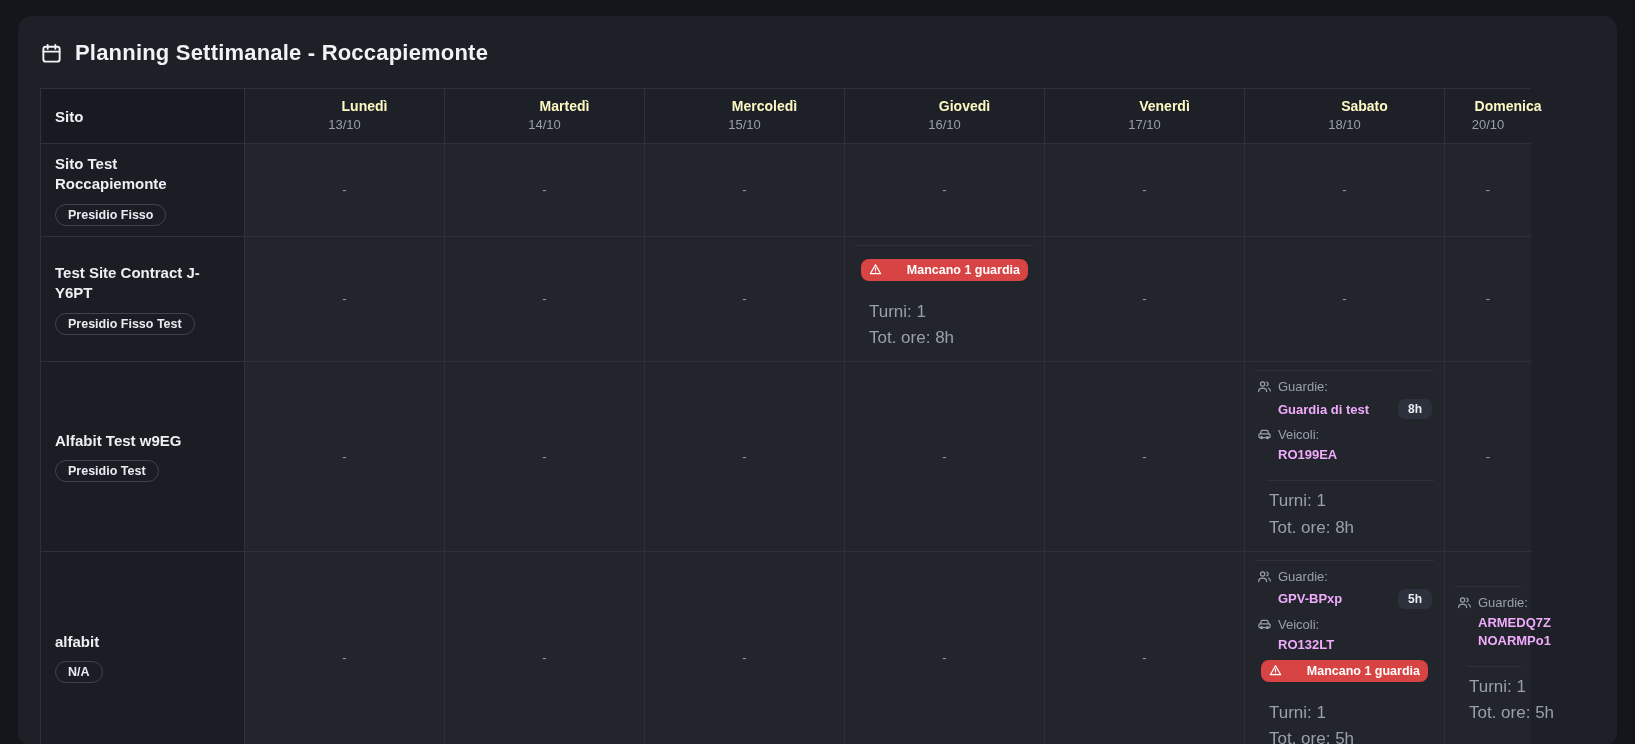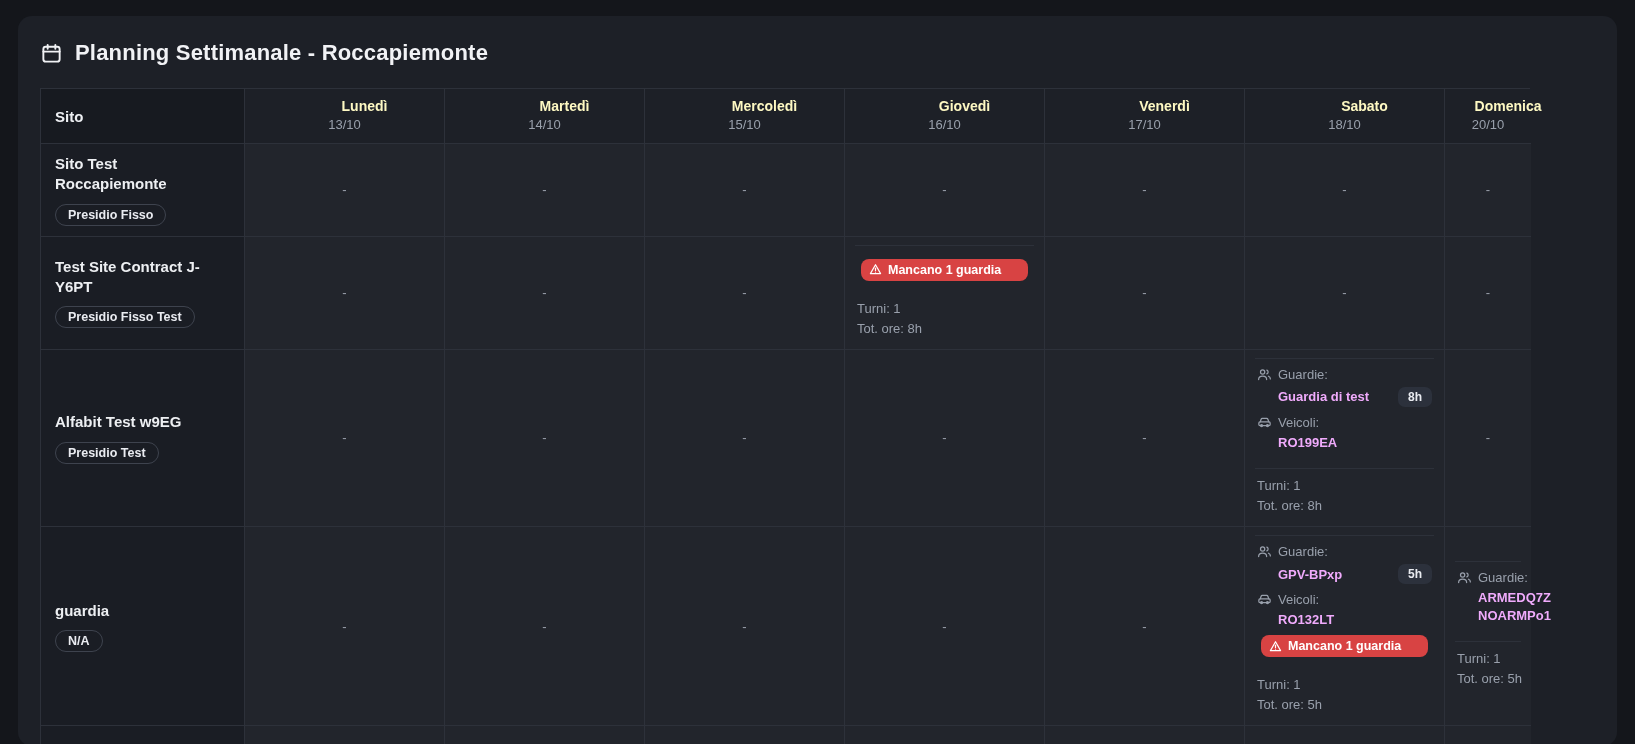--- a/index.html
+++ b/index.html
@@ -43,23 +43,23 @@
   .day-td.empty{align-items:center;}
   .dash{color:#9aa1ac;font-size:13px;}
 
   .shift{border-top:1px solid var(--line);padding:8px 2px 6px 2px;}
   .grp{margin-bottom:8px;}
   .grp-label{display:flex;align-items:center;gap:6px;color:var(--text-muted);font-size:13px;margin-bottom:5px;white-space:nowrap;}
   .grp-label .icon{display:inline-flex;width:15px;height:15px;color:var(--text-muted);flex:none;}
   .g-row{display:flex;align-items:center;justify-content:space-between;margin:3px 0 3px 21px;}
   .g-name{font-size:13px;font-weight:600;color:#f0abfc;white-space:nowrap;}
   .chip{background:var(--chip-bg);border-radius:7px;padding:3px 10px;font-size:12px;font-weight:700;color:#e9ebf0;margin-left:6px;}
-  .alert{display:flex;align-items:center;justify-content:flex-start;gap:6px;background:var(--alert-red);border-radius:8px;padding:4px 8px;margin:5px 4px;color:#fff;font-size:12.5px;font-weight:700;white-space:nowrap;}
+  .alert{display:flex;align-items:center;justify-content:space-between;gap:6px;background:var(--alert-red);border-radius:8px;padding:4px 8px;margin:5px 4px;color:#fff;font-size:12.5px;font-weight:700;white-space:nowrap;}
   .alert .icon{display:inline-flex;width:13px;height:13px;color:#fff;flex:none;}
-  .summary{padding:7px 2px 2px 2px;color:var(--text-muted);font-size:13px;line-height:1.55;}
+  .summary{padding:7px 2px 2px 2px;color:var(--text-muted);font-size:17px;line-height:1.55;margin-left:12px;}
   .summary div{white-space:nowrap;}
   .summary.divided{border-top:1px solid var(--line);margin-top:4px;}
 </style>
 </head>
 <body>
 
 <div class="card">
   <div class="card-header">
     <span class="title-icon">
       <svg viewBox="0 0 24 24" fill="none" stroke="currentColor" stroke-width="2" stroke-linecap="round">
@@ -197,21 +197,21 @@
             </div>
           </div>
           <div class="summary divided">
             <div>Turni: 1</div>
             <div>Tot. ore: 8h</div>
           </div>
         </div><div class="c day-td empty" style="min-height: 145px;">
           <span class="dash">-</span>
         </div></div>
       <div class="tr"><div class="c site-td" style="min-height: 176px;">
-          <div class="site-name">guardia</div>
+          <div class="site-name">alfabit</div>
           <span class="site-badge">N/A</span>
         </div><div class="c day-td empty" style="min-height: 176px;">
           <span class="dash">-</span>
         </div><div class="c day-td empty" style="min-height: 176px;">
           <span class="dash">-</span>
         </div><div class="c day-td empty" style="min-height: 176px;">
           <span class="dash">-</span>
         </div><div class="c day-td empty" style="min-height: 176px;">
           <span class="dash">-</span>
         </div><div class="c day-td empty" style="min-height: 176px;">

